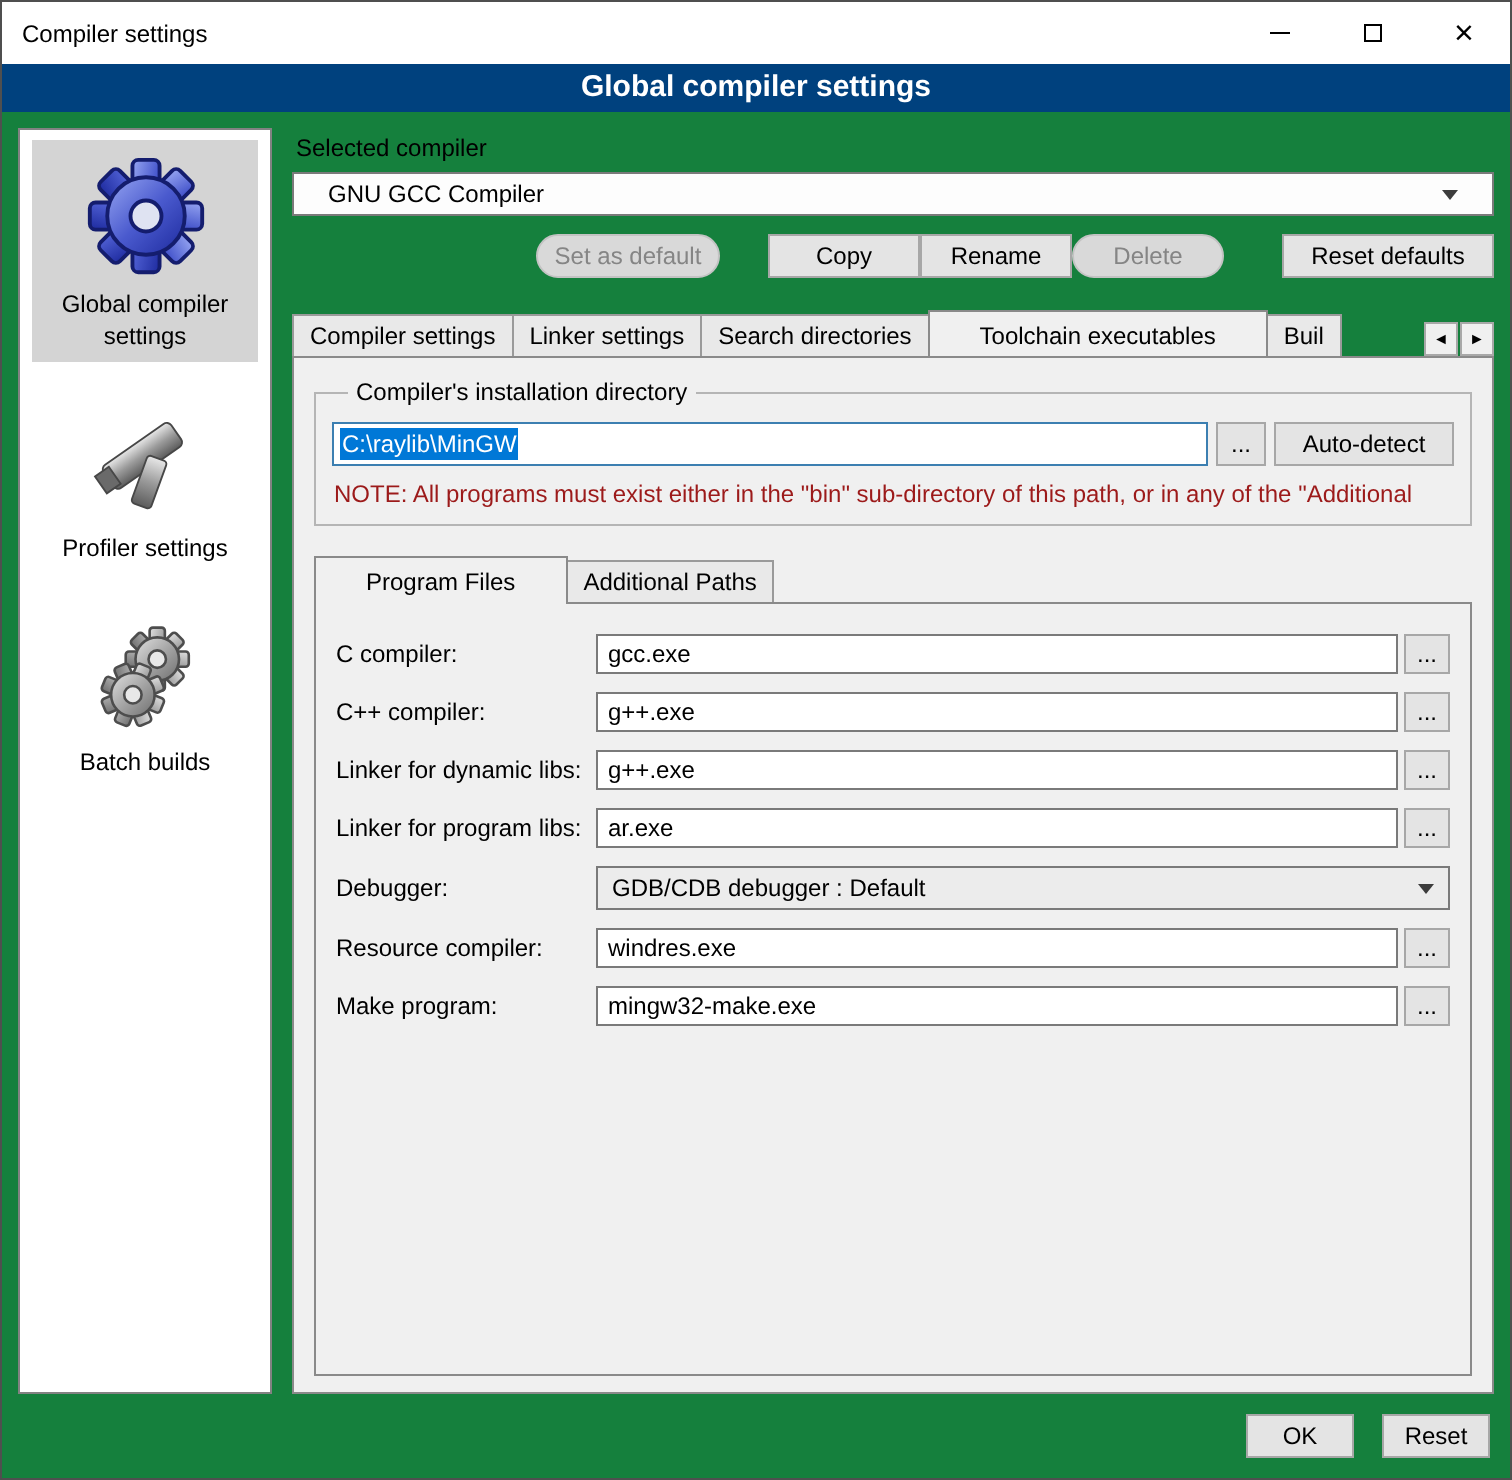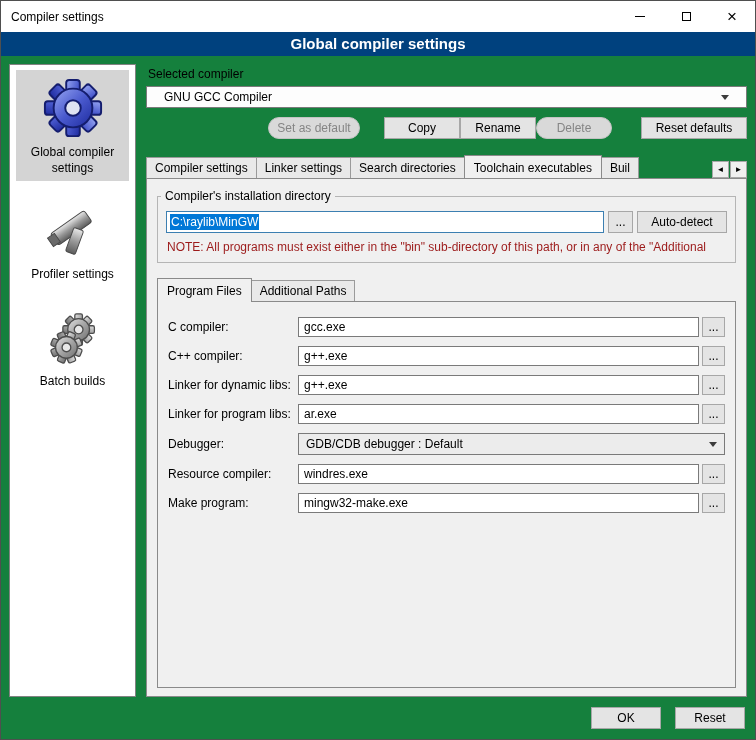--- a/index.html
+++ b/index.html
@@ -41,30 +41,30 @@
   .btn.disabled { background:#d9d9d9; border-color:#c3c3c3; color:#858585;border-radius:11px; }
   .action-row { display:flex; margin-top:9px; align-items:center; }
   .sp1 { width:122px; flex:0 0 auto; }
   .sp2 { width:24px; flex:0 0 auto; }
   .w90 { width:92px; } .w76 { width:76px; } .reset { width:106px; margin-left:auto; }
   
   .tabstrip { display:flex; align-items:flex-end; margin-top:16px; position:relative; z-index:2; }
   .tabs-wrap { display:flex; align-items:flex-end; overflow:hidden; flex:1; }
   .tab { border:1px solid #9a9a9a; border-bottom:none; background:#e9e9e9; padding:3px 8px;
          white-space:nowrap; margin-right:-1px; cursor:default; }
-  .tab.active { background:#f0f0f0; padding:5px 9px 4px; position:relative; z-index:3; margin-bottom:-1px;
+  .tab.active { background:#f0f0f0; padding:5px 25px 4px; position:relative; z-index:3; margin-bottom:-1px;
                 border-color:#8a8a8a; }
   .tab-arrows { display:flex; margin-left:auto; flex:0 0 auto; }
   .tab-arrow { width:17px; height:17px; font-size:8px; display:flex; align-items:center; justify-content:center;
                background:#f0f0f0; border:1px solid #a8a8a8; padding:0; margin-left:1px; }
   .tabpanel { border:1px solid #8a8a8a; flex:1; padding:12px 10px 8px; display:flex; flex-direction:column;
               min-height:0; background:#f0f0f0; position:relative; z-index:1; }
   
   .groupbox { border:1px solid #b5b5b5; padding:14px 8px 7px; position:relative; margin-top:5px; flex:0 0 auto; }
-  .legend { position:absolute; top:-8px; left:3px; background:#f0f0f0; padding:0 4px; }
+  .legend { position:absolute; top:-8px; left:16px; background:#f0f0f0; padding:0 4px; }
   .dir-row { display:flex; gap:4px; align-items:center; }
   .textbox-lg { flex:1; height:22px; border:1px solid #3c7fb1; background:#fff; display:flex; align-items:center;
                 padding:0 3px; overflow:hidden; }
   .sel { background:#0078d7; color:#fff; padding:1px 1px; white-space:nowrap; }
   .browse { width:25px; padding:0; }
   .autodetect { width:90px; padding:0; }
   .note { color:#9c1a1a; margin:7px 1px 1px; white-space:nowrap; overflow:hidden; }
   
   .subtabstrip { display:flex; align-items:flex-end; margin-top:15px; position:relative; z-index:2; }
   .subpanel { border:1px solid #8a8a8a; flex:1; padding:15px 10px 10px; background:#f0f0f0;
@@ -75,21 +75,21 @@
   .fctrl { flex:1; display:flex; gap:3px; align-items:center; min-width:0; }
   .tb { flex:1; height:20px; border:1px solid #7a7a7a; background:#fff; display:flex; align-items:center;
         padding:0 5px; overflow:hidden; white-space:nowrap; }
   .small-browse { width:23px; height:20px; padding:0; }
   .fcombo { flex:1; height:22px; border:1px solid #7a7a7a; background:#ececec; display:flex; align-items:center;
             padding:0 7px; cursor:default; }
   .fcombo .arrow { margin-left:auto; width:0; height:0; border-left:4px solid transparent;
                    border-right:4px solid transparent; border-top:5px solid #3c3c3c; }
   
   .footer { flex:0 0 auto; display:flex; justify-content:flex-end; gap:14px; padding:2px 10px 10px; }
-  .okw { width:70px; }
+  .okw { width:54px; }
 </style>
 </head>
 <body>
 
 <div class="window">
 
   <div class="titlebar">
     <span class="title">Compiler settings</span>
     <div class="win-controls">
       <button class="win-btn">

